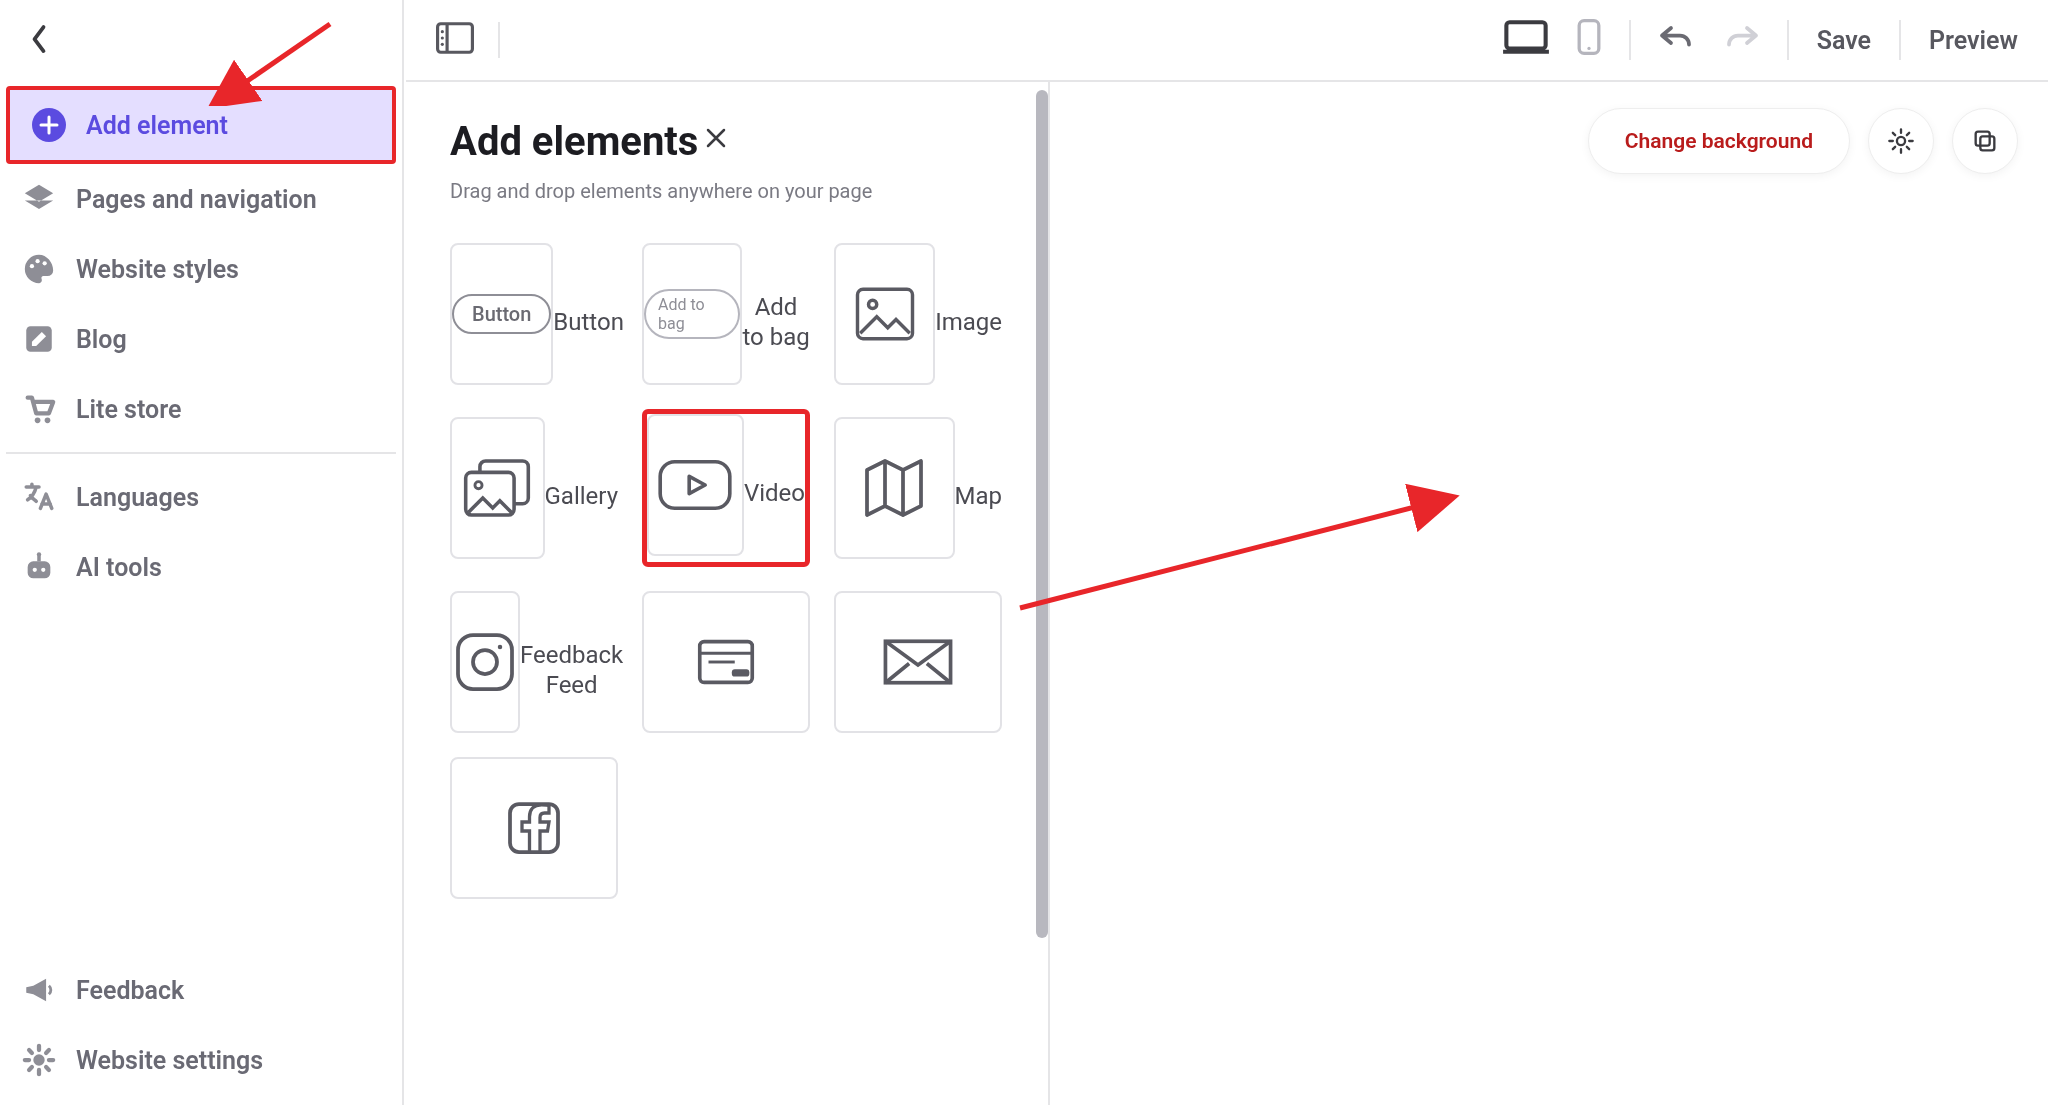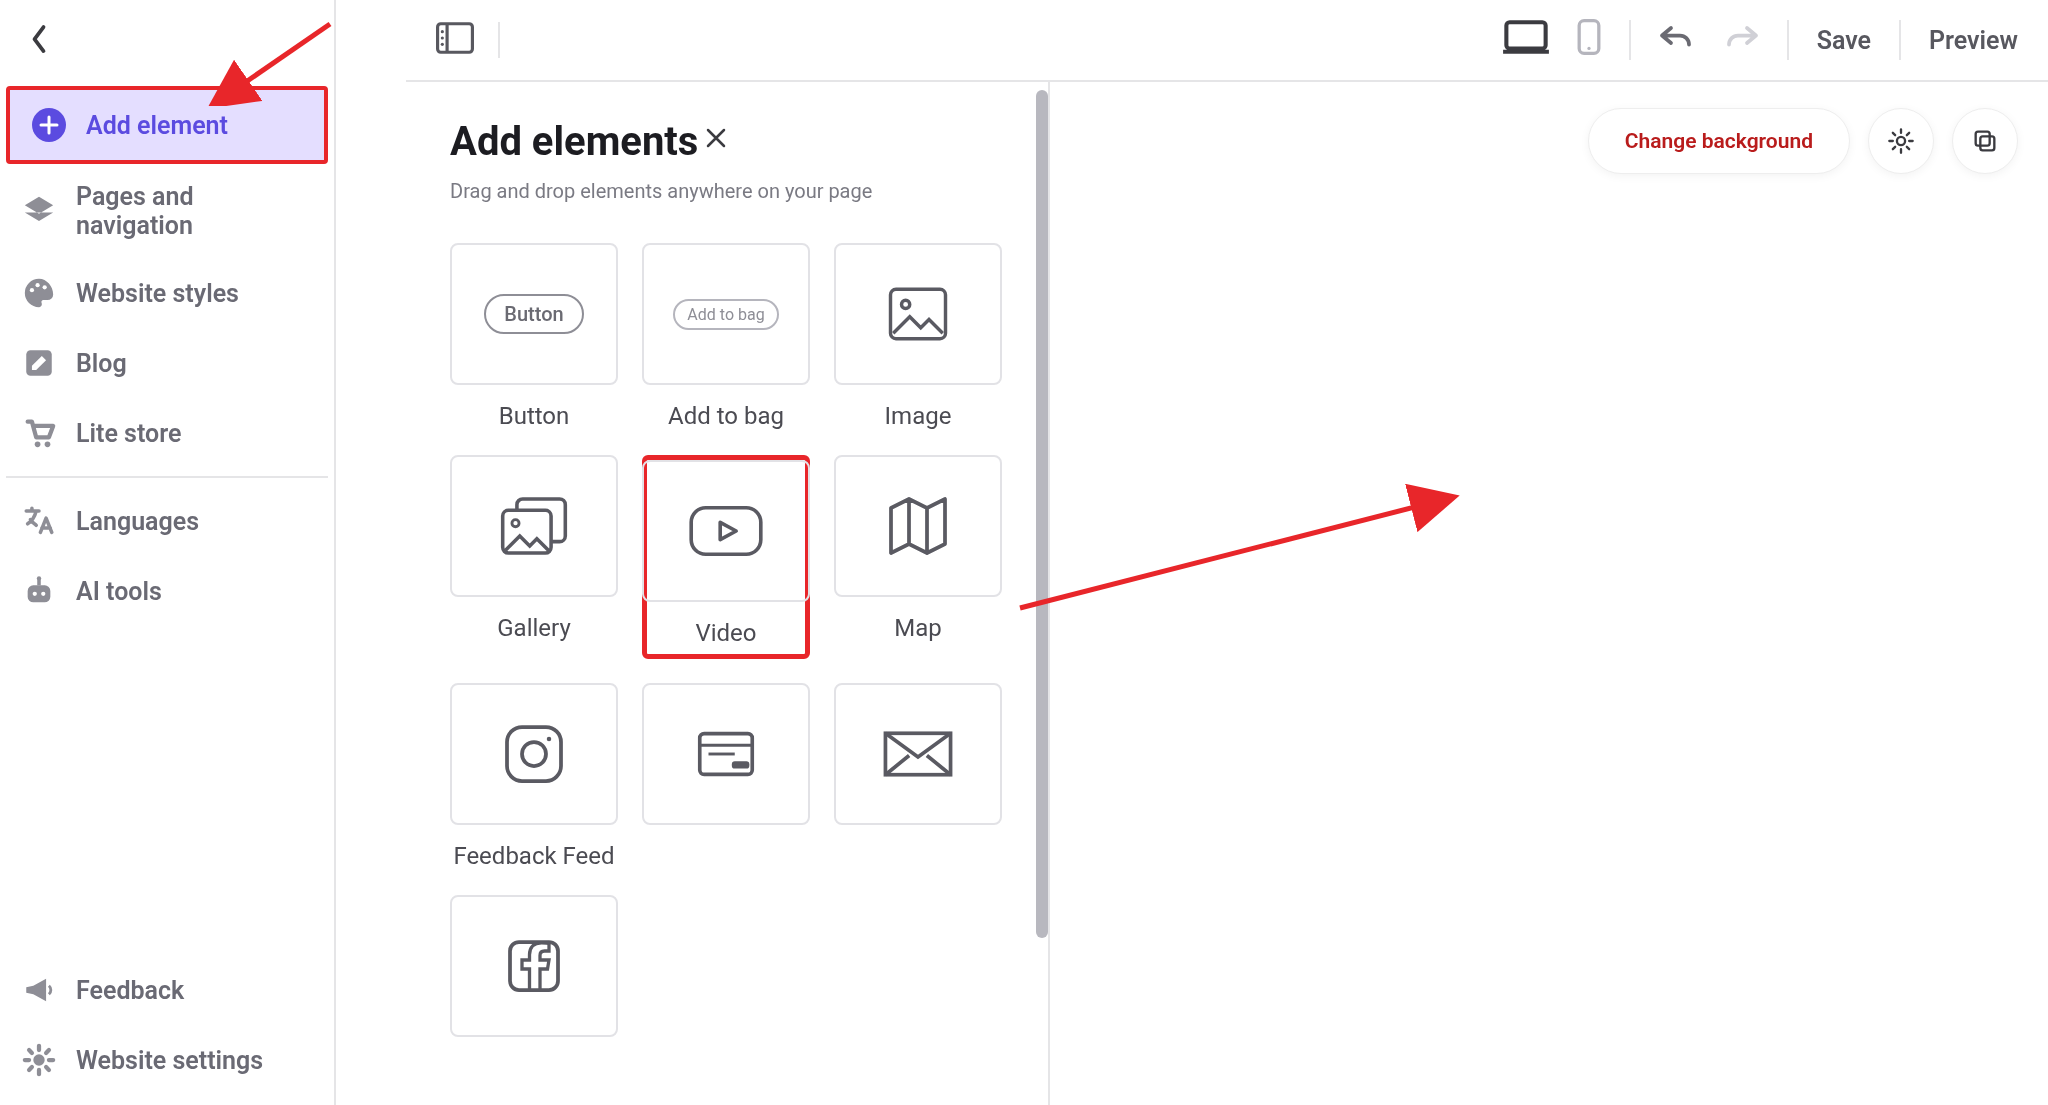--- a/index.html
+++ b/index.html
@@ -10,21 +10,21 @@
     height: 1105px;
     overflow: hidden;
     position: relative;
   }
 
   
   .sidebar {
     position: absolute;
     left: 0;
     top: 0;
-    width: 336px;
+    width: 404px;
     height: 100%;
     border-right: 2px solid #e5e5e7;
     display: flex;
     flex-direction: column;
   }
   .sidebar-back {
     padding: 24px 28px 32px 28px;
   }
   .sidebar-back svg { display: block; }
   .side-item {
@@ -139,21 +139,21 @@
     color: #7a7a83;
   }
   .grid {
     display: grid;
     grid-template-columns: repeat(3, 168px);
     gap: 24px;
     margin-top: 40px;
   }
   .tile {
     display: flex;
-    flex-direction: column;
+    flex-direction: row;
     align-items: center;
     cursor: grab;
   }
   .tile-box {
     width: 168px;
     height: 142px;
     border: 2px solid #e2e2e6;
     border-radius: 8px;
     display: flex;
     align-items: center;

